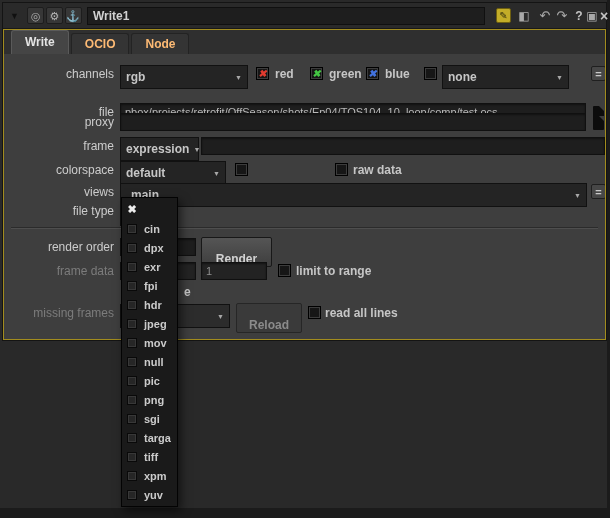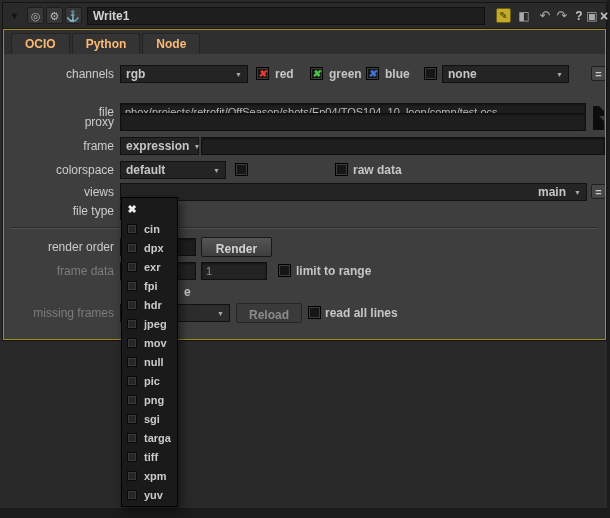--- a/index.html
+++ b/index.html
@@ -23,30 +23,30 @@
   .tabstrip{position:absolute;left:1px;top:27px;right:1px;height:24px;background:#2f2f2f;display:flex;align-items:flex-end;padding-left:7px;gap:2px;}
   .tab{height:21px;line-height:20px;padding:0 13px;background:#343434;border:1px solid #232323;border-bottom:none;border-radius:3px 3px 0 0;color:#fdba74;font-weight:bold;cursor:default;}
   .tab.active{height:24px;line-height:22px;background:#454545;border-color:#5a5a5a;color:#e4e4e4;position:relative;z-index:2;}
   .content{position:absolute;left:1px;top:51px;right:1px;bottom:1px;background:#3e3e3e;}
 
   .row{position:absolute;left:0;right:0;height:18px;}
   .label{position:absolute;left:0;top:0;width:110px;text-align:right;font-weight:normal;line-height:18px;color:#cccccc;}
   .label.disabled{color:#7c7c7c;}
   .input{position:absolute;top:0;height:18px;background:#1e1e1e;border:1px solid #101010;box-shadow:inset 0 1px 2px rgba(0,0,0,.45);color:#b9b9b9;font-size:11px;padding:0 4px;font-family:inherit;}
   .input.dim{color:#8f8f8f;background:#232323;}
-  .dropdown{position:absolute;top:0;height:18px;background:#242424;border:1px solid #111;display:flex;align-items:center;padding:0 5px;font-weight:bold;color:#c6c6c6;}
+  .dropdown{position:absolute;top:0;height:24px;background:#242424;border:1px solid #111;display:flex;align-items:center;padding:0 5px;font-weight:bold;color:#c6c6c6;}
   .dropdown .arrow{margin-left:auto;font-size:7px;color:#a8a8a8;padding-left:4px;flex:none;}
-  .dropdown.centered .val{position:absolute;left:10px;right:20px;text-align:right;}
+  .dropdown.centered .val{position:absolute;left:10px;right:20px;text-align:left;}
   .dropdown.disabled{background:#2c2c2c;color:#868686;}
   .cb{position:absolute;top:2px;width:13px;height:13px;background:#161616;border:1px solid #000;box-shadow:inset 0 0 0 1px #3c3c3c;cursor:default;}
   .cb .x{display:block;text-align:center;font-size:10px;line-height:12px;font-weight:bold;}
   .x-red{color:#df3b2f}.x-green{color:#44c544}.x-blue{color:#4272de}
   .cb-label{position:absolute;top:0;line-height:18px;font-weight:bold;color:#c6c6c6;}
   .eq-btn{position:absolute;top:1px;width:15px;height:15px;background:#474747;border:1px solid #1f1f1f;border-radius:2px;color:#c9c9c9;font-weight:bold;font-size:11px;line-height:12px;text-align:center;padding:0;font-family:inherit;}
-  .btn{position:absolute;top:-1px;height:20px;background:linear-gradient(#555,#3e3e3e);border:1px solid #181818;border-radius:2px;color:#d2d2d2;font-weight:bold;font-size:12px;padding:4px 10px;font-family:inherit;}
+  .btn{position:absolute;top:-1px;height:20px;background:linear-gradient(#555,#3e3e3e);border:1px solid #181818;border-radius:2px;color:#d2d2d2;font-weight:bold;font-size:12px;padding:14px 10px;font-family:inherit;}
   .btn.disabled{background:#3a3a3a;color:#8b8b8b;border-color:#262626;}
   .file-btn{position:absolute;top:1px;width:18px;height:17px;background:transparent;border:none;padding:0;}
   .page{display:block;width:11px;height:14px;background:#0c0c0c;margin:0 auto;position:relative;border-radius:1px;}
   .page:after{content:"";position:absolute;top:0;right:0;width:0;height:0;border-style:solid;border-width:0 5px 5px 0;border-color:transparent #3e3e3e transparent transparent;}
   .sep{position:absolute;left:7px;right:7px;height:2px;border-top:1px solid #2b2b2b;border-bottom:1px solid #4e4e4e;}
   .fragment{position:absolute;font-weight:bold;color:#c6c6c6;line-height:14px;}
 
   .menu{position:absolute;left:121px;top:197px;width:57px;background:#1a1a1a;border:1px solid #030303;box-shadow:3px 4px 9px rgba(0,0,0,.55);z-index:50;padding:2px 0;}
   .menu-item{height:19px;display:flex;align-items:center;padding:0 5px;cursor:default;}
   .menu-cb{width:10px;height:10px;flex:none;background:#262626;border:1px solid #090909;box-shadow:inset 0 0 0 1px #383838;margin-right:7px;}
@@ -70,22 +70,22 @@
       <span class="tb-ricon edit-btn" style="left:493px">✎</span>
       <span class="tb-ricon" style="left:513px">◧</span>
       <span class="tb-ricon" style="left:534px;font-size:13px">↶</span>
       <span class="tb-ricon" style="left:551px;font-size:13px">↷</span>
       <span class="tb-ricon bold-ic" style="left:568px">?</span>
       <span class="tb-ricon" style="left:581px">▣</span>
       <span class="tb-ricon bold-ic" style="left:593px;font-size:14px">×</span>
     </div>
 
     <div class="tabstrip">
+      <div class="tab active">Write</div>
       <div class="tab">OCIO</div>
-      <div class="tab">Python</div>
       <div class="tab">Node</div>
     </div>
 
     <div class="content">
 
       <div class="row" style="top:11px">
         <span class="label">channels</span>
         <div class="dropdown" style="left:116px;width:128px">
           <span class="val">rgb</span>
           <span class="arrow">▼</span>

